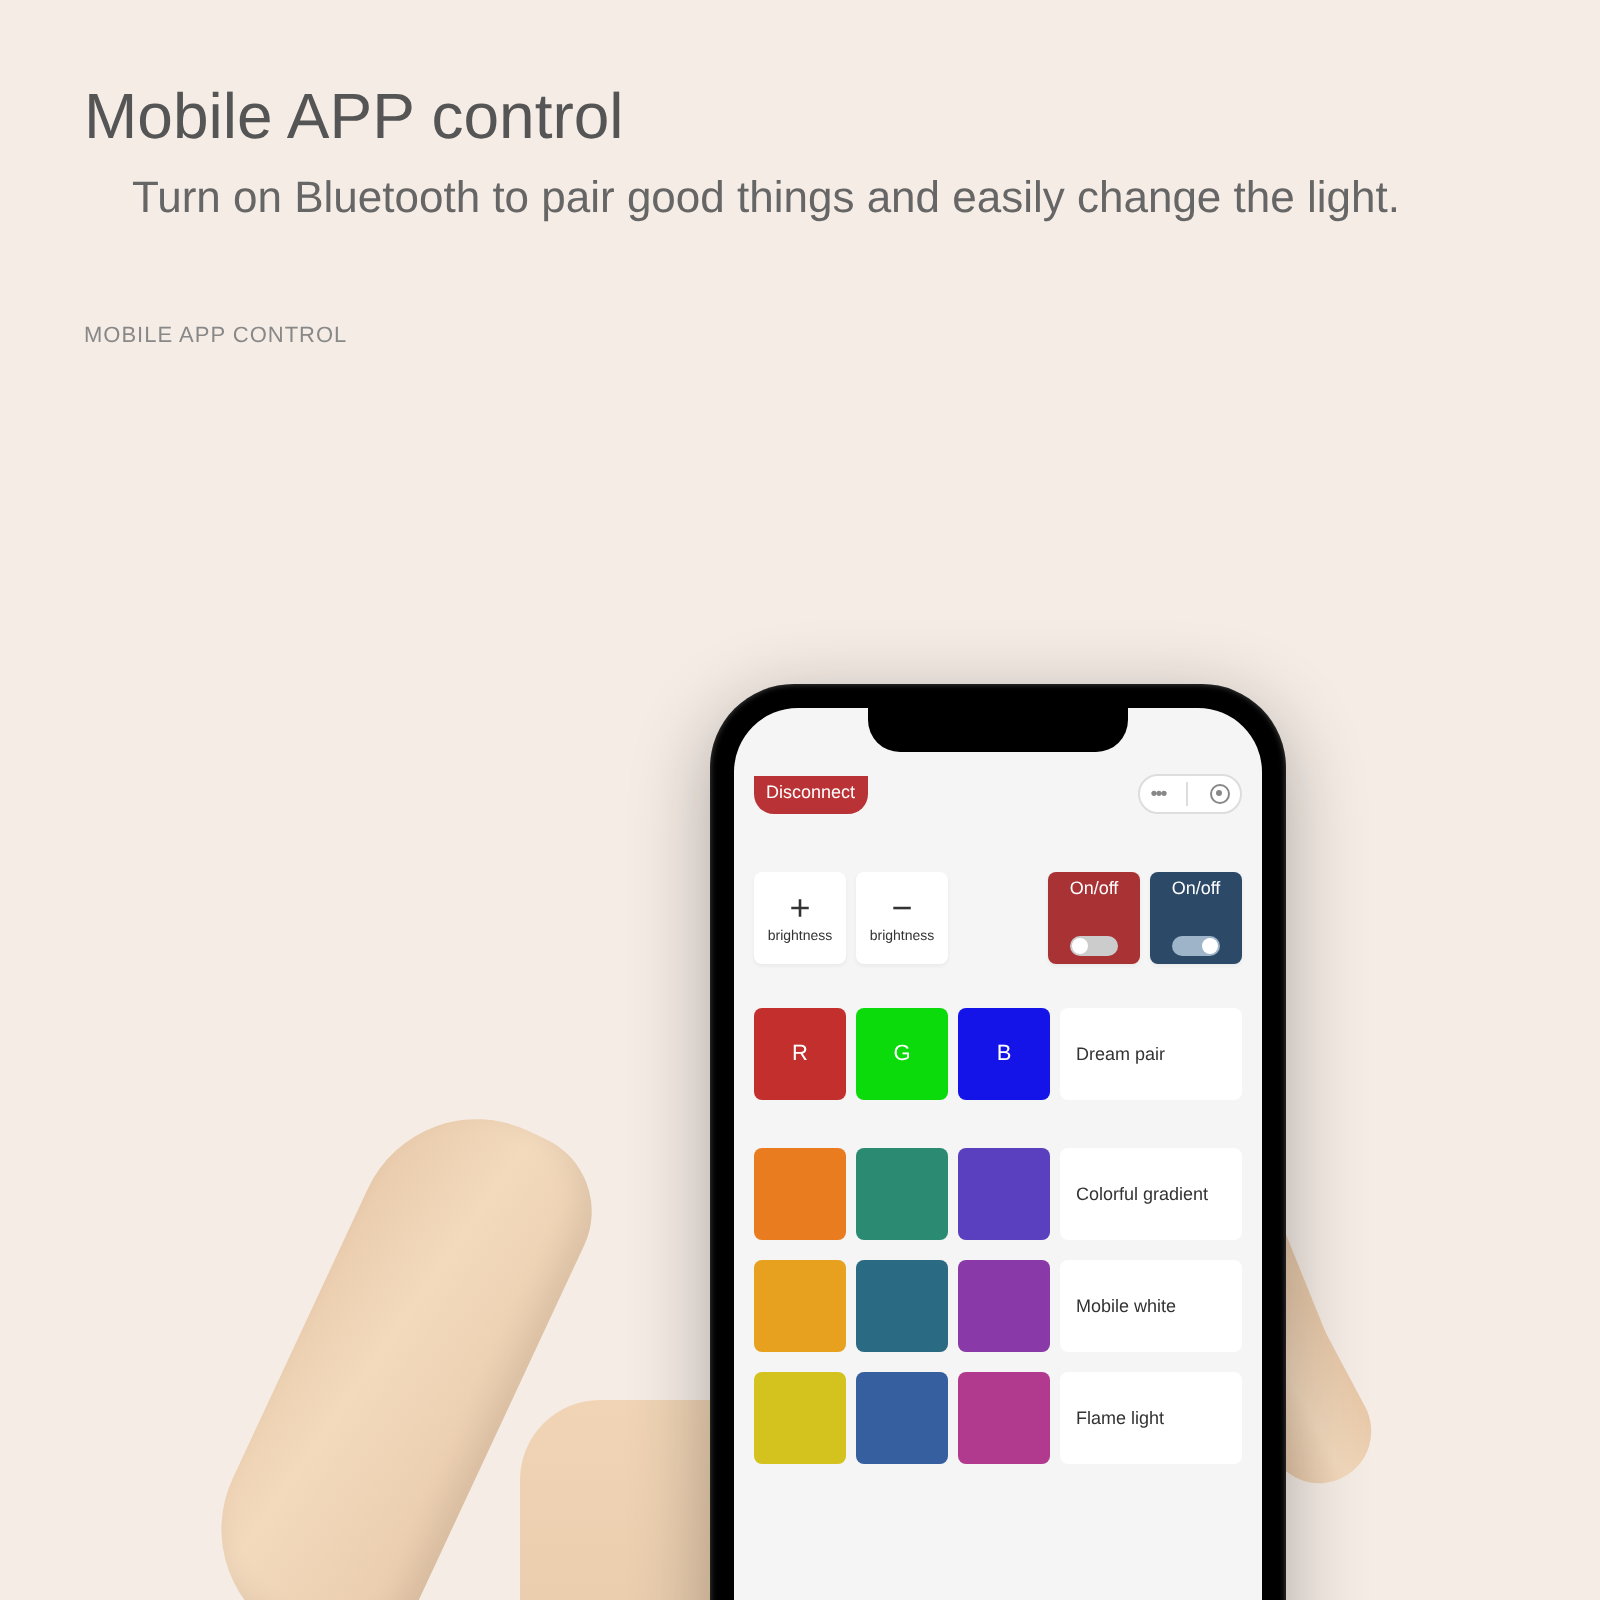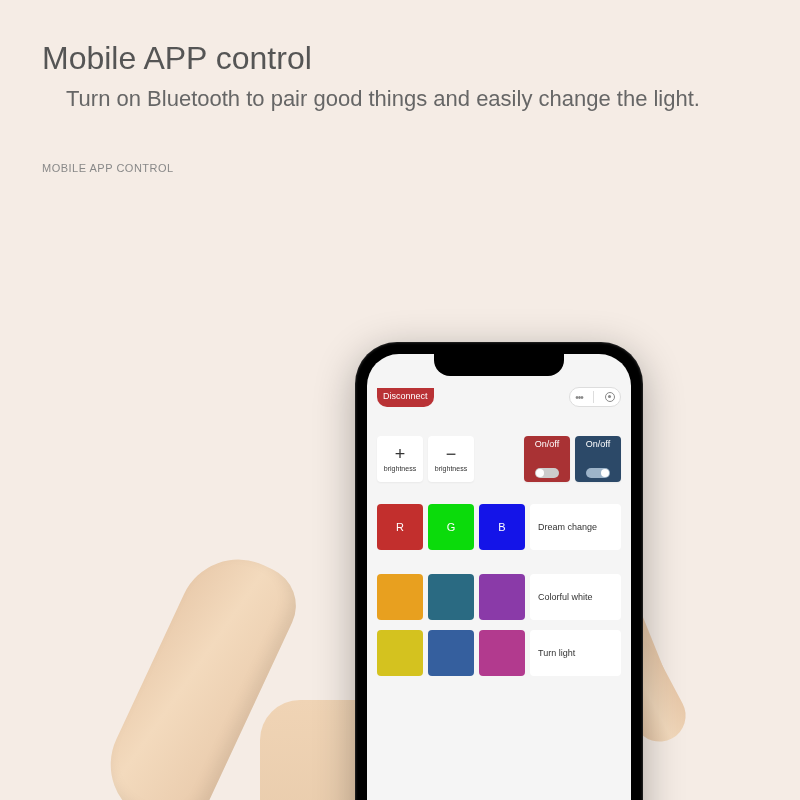--- a/index.html
+++ b/index.html
@@ -263,34 +263,40 @@
           <div class="tile onoff navy">
             <div class="lbl">On/off</div>
             <div class="mini-toggle"></div>
           </div>
         </div>
 
         <div class="row row2">
           <div class="color-tile" style="background:#c22f2d">R</div>
           <div class="color-tile" style="background:#0bdb0b">G</div>
           <div class="color-tile" style="background:#1414e8">B</div>
-          <div class="label-tile">Dream change</div>
+          <div class="label-tile">Dream pair</div>
         </div>
 
         <div style="height:14px"></div>
 
+        <div class="row">
+          <div class="color-tile" style="background: rgb(232, 124, 31);"></div>
+          <div class="color-tile" style="background: rgb(43, 138, 114);"></div>
+          <div class="color-tile" style="background: rgb(90, 63, 191);"></div>
+          <div class="label-tile">Colorful gradient</div>
+        </div>
         <div class="row">
           <div class="color-tile" style="background: rgb(232, 160, 31);"></div>
           <div class="color-tile" style="background: rgb(42, 106, 130);"></div>
           <div class="color-tile" style="background: rgb(138, 58, 168);"></div>
-          <div class="label-tile">Colorful white</div>
+          <div class="label-tile">Mobile white</div>
         </div>
         <div class="row">
           <div class="color-tile" style="background: rgb(212, 194, 31);"></div>
           <div class="color-tile" style="background: rgb(53, 95, 158);"></div>
           <div class="color-tile" style="background: rgb(178, 58, 142);"></div>
-          <div class="label-tile">Turn light</div>
+          <div class="label-tile">Flame light</div>
         </div>
 
       </div>
     </div>
   </div>
 </div>
 
 </body></html>

